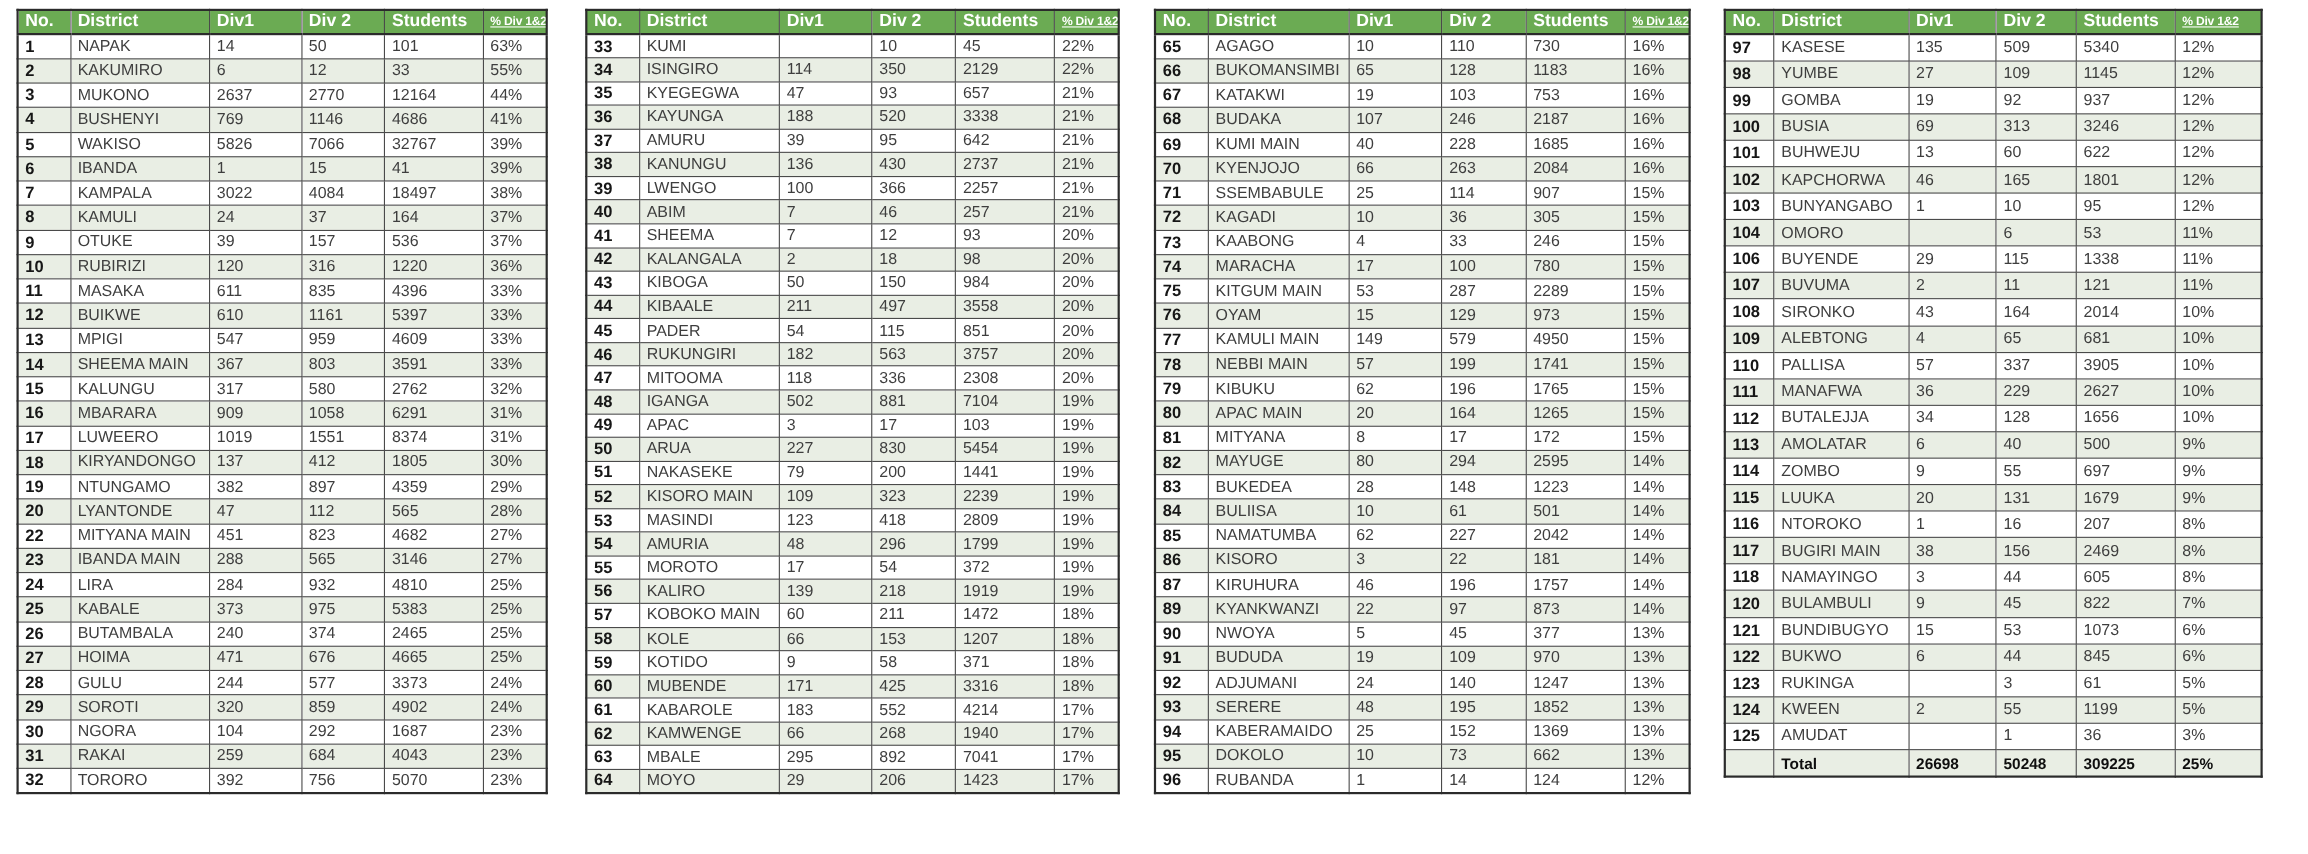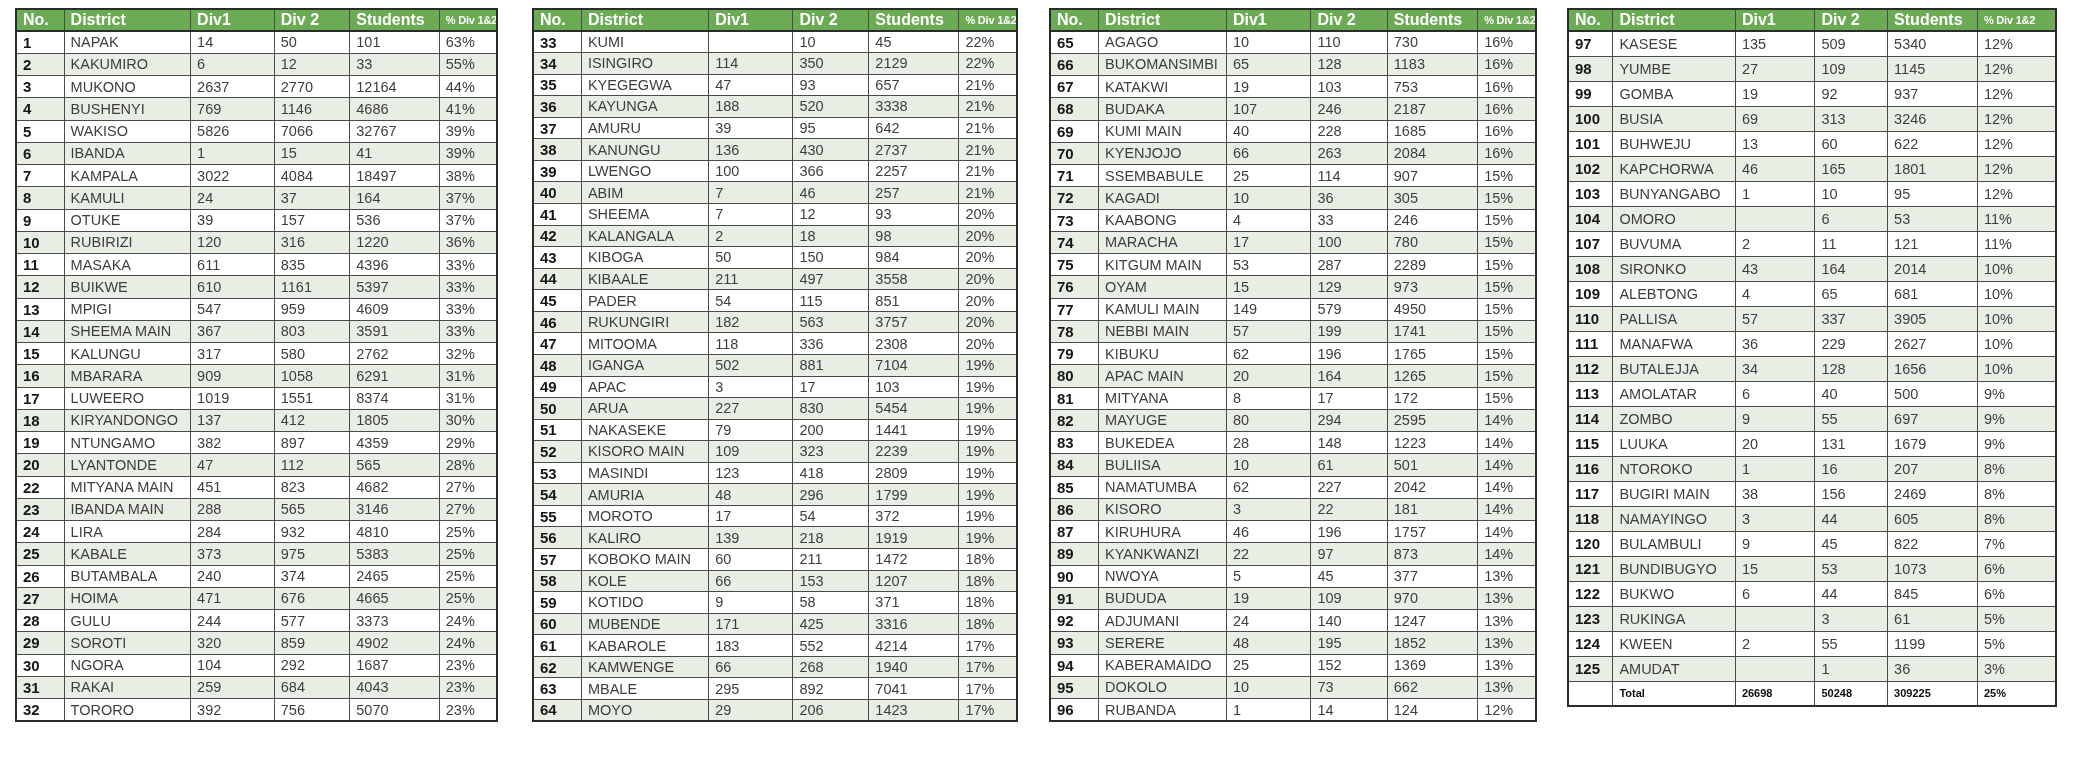--- a/index.html
+++ b/index.html
@@ -30,31 +30,31 @@
     overflow:hidden;white-space:nowrap;
     text-align:left;vertical-align:middle;
   }
   .district-table thead th{
     background:var(--header-bg);
     color:var(--header-text);
     font-weight:bold;font-size:16px;
     height:22px;
     border-bottom:2px solid var(--outer);
   }
-  .district-table thead th.pct-h{font-size:11px;letter-spacing:-0.2px;}
+  .district-table thead th.pct-h{font-size:11px;letter-spacing:-0.2px;text-decoration:underline;}
   .district-table tbody td{
     font-size:14.5px;color:var(--text);
     height:21px;
   }
   .district-table tbody td.no-cell{
     font-weight:bold;color:var(--no-text);font-size:15px;
   }
   .district-table tbody tr:nth-child(even){background:var(--stripe);}
   .district-table tbody tr.total-row td{
-    font-weight:bold;color:#0e0e0e;font-size:11px;
+    font-weight:bold;color:#0e0e0e;font-size:14px;
   }
 </style>
 </head>
 <body>
 
 <div class="tables-wrap" id="tables">
     <table class="district-table" style="left: 15px; width: 483px; height: 714px;">
       <colgroup>
         <col style="width: 10%;">
         <col style="width: 26.3%;">
@@ -950,20 +950,28 @@
         </tr>
         <tr>
           <td class="no-cell">104</td>
           <td>OMORO</td>
           <td></td>
           <td>6</td>
           <td>53</td>
           <td>11%</td>
         </tr>
         <tr>
+          <td class="no-cell">106</td>
+          <td>BUYENDE</td>
+          <td>29</td>
+          <td>115</td>
+          <td>1338</td>
+          <td>11%</td>
+        </tr>
+        <tr>
           <td class="no-cell">107</td>
           <td>BUVUMA</td>
           <td>2</td>
           <td>11</td>
           <td>121</td>
           <td>11%</td>
         </tr>
         <tr>
           <td class="no-cell">108</td>
           <td>SIRONKO</td>

